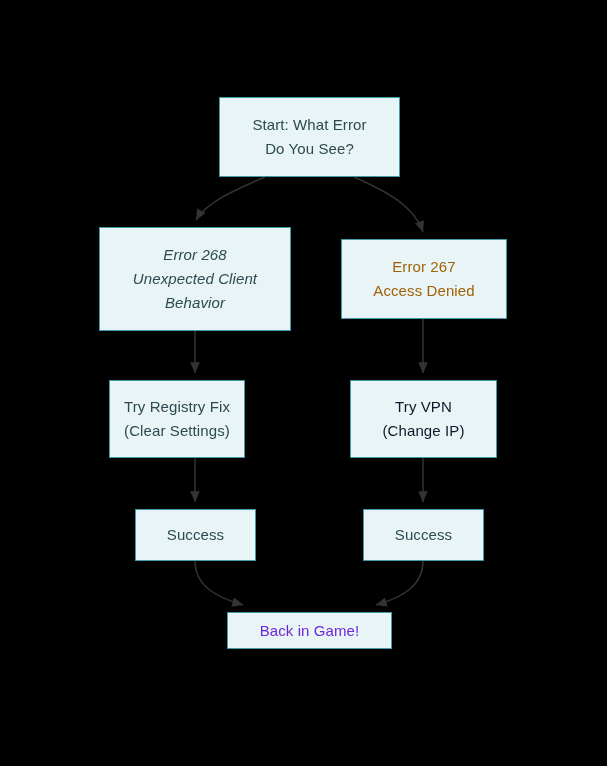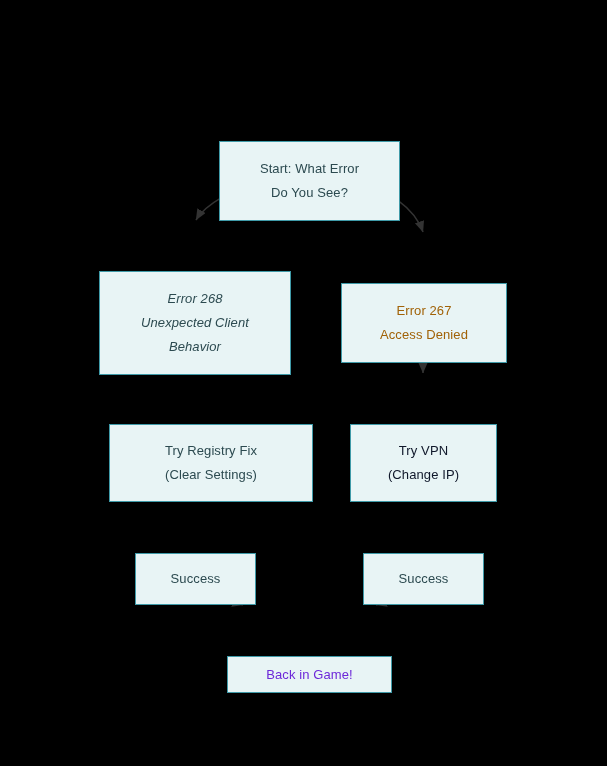--- a/index.html
+++ b/index.html
@@ -26,26 +26,25 @@
   .node {
     position: absolute;
     box-sizing: border-box;
     background: #e8f4f5;
     border: 1.6px solid #3f9aa8;
     display: flex;
     align-items: center;
     justify-content: center;
     text-align: center;
     color: #2c4a50;
-    font-size: 13px;
+    font-size: 15px;
     line-height: 24px;
     letter-spacing: 0.1px;
     white-space: pre-line;
     padding: 12px 6px;
-    margin-top: 44px;
   }
 </style>
 </head>
 <body>
 
 <div id="canvas">
   <svg id="edge-layer" viewBox="0 0 607 766" width="607" height="766" xmlns="http://www.w3.org/2000/svg">
     <defs>
       <marker id="arrowhead" markerWidth="9" markerHeight="9" refX="7.2" refY="3.2" orient="auto" markerUnits="strokeWidth">
         <path d="M 0 0 L 7.4 3.2 L 0 6.4 z" fill="#333333"></path>
@@ -63,21 +62,21 @@
       </g>
   </svg>
   <div id="nodes-group">
       <div class="node" style="left: 219px; top: 97px; width: 181px; height: 80px; background: rgb(232, 244, 245); border-color: rgb(63, 154, 168); color: rgb(44, 74, 80);">Start: What Error
 Do You See?</div>
       <div class="node" style="left: 99px; top: 227px; width: 192px; height: 104px; background: rgb(232, 244, 245); border-color: rgb(63, 154, 168); color: rgb(44, 74, 80); font-style: italic;">Error 268
 Unexpected Client
 Behavior</div>
       <div class="node" style="left: 341px; top: 239px; width: 166px; height: 80px; background: rgb(232, 244, 245); border-color: rgb(63, 154, 168); color: #a16207;">Error 267
 Access Denied</div>
-      <div class="node" style="left: 109px; top: 380px; width: 204px; height: 78px; background: rgb(232, 244, 245); border-color: rgb(63, 154, 168); color: rgb(44, 74, 80);">Try Registry Fix
+      <div class="node" style="left: 109px; top: 380px; width: 136px; height: 78px; background: rgb(232, 244, 245); border-color: rgb(63, 154, 168); color: rgb(44, 74, 80);">Try Registry Fix
 (Clear Settings)</div>
       <div class="node" style="left: 350px; top: 380px; width: 147px; height: 78px; background: rgb(232, 244, 245); border-color: rgb(63, 154, 168); color: #0f172a;">Try VPN
 (Change IP)</div>
       <div class="node" style="left: 135px; top: 509px; width: 121px; height: 52px; background: rgb(232, 244, 245); border-color: rgb(63, 154, 168); color: rgb(44, 74, 80);">Success</div>
       <div class="node" style="left: 363px; top: 509px; width: 121px; height: 52px; background: rgb(232, 244, 245); border-color: rgb(63, 154, 168); color: rgb(44, 74, 80);">Success</div>
       <div class="node" style="left: 227px; top: 612px; width: 165px; height: 37px; background: rgb(232, 244, 245); border-color: rgb(63, 154, 168); color: #6d28d9;">Back in Game!</div>
     </div>
 </div>
 
 </body></html>

